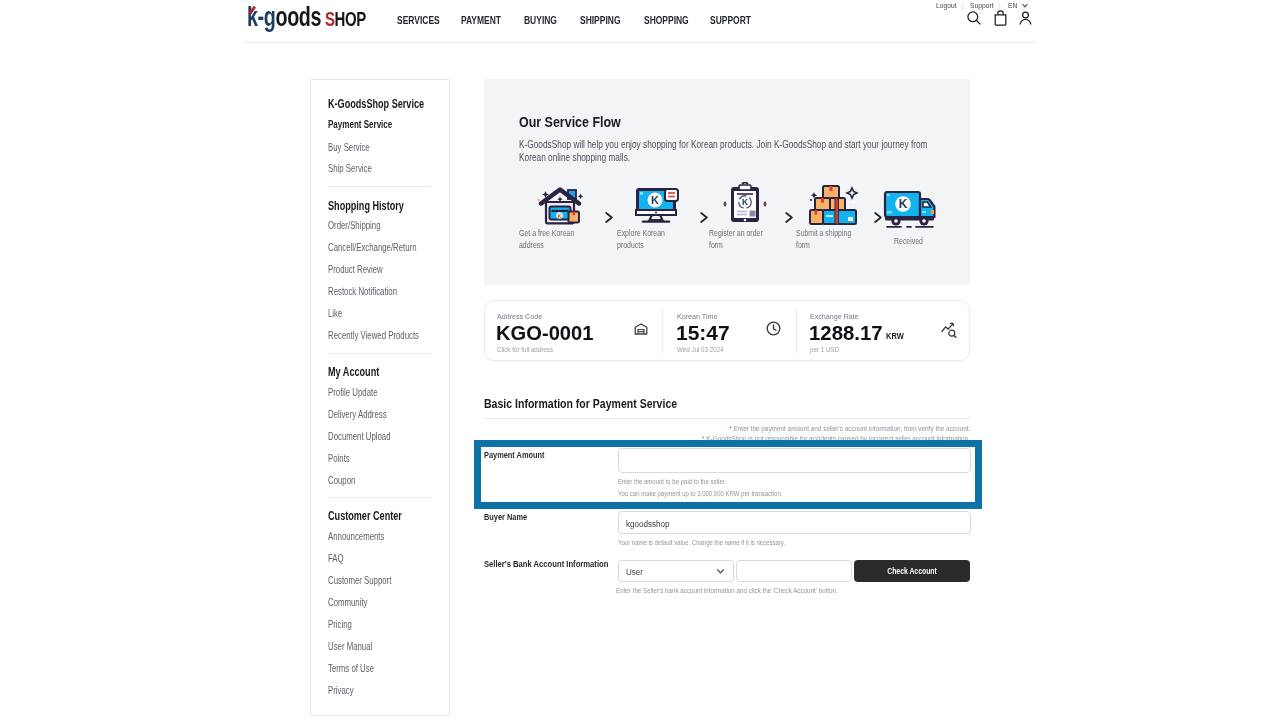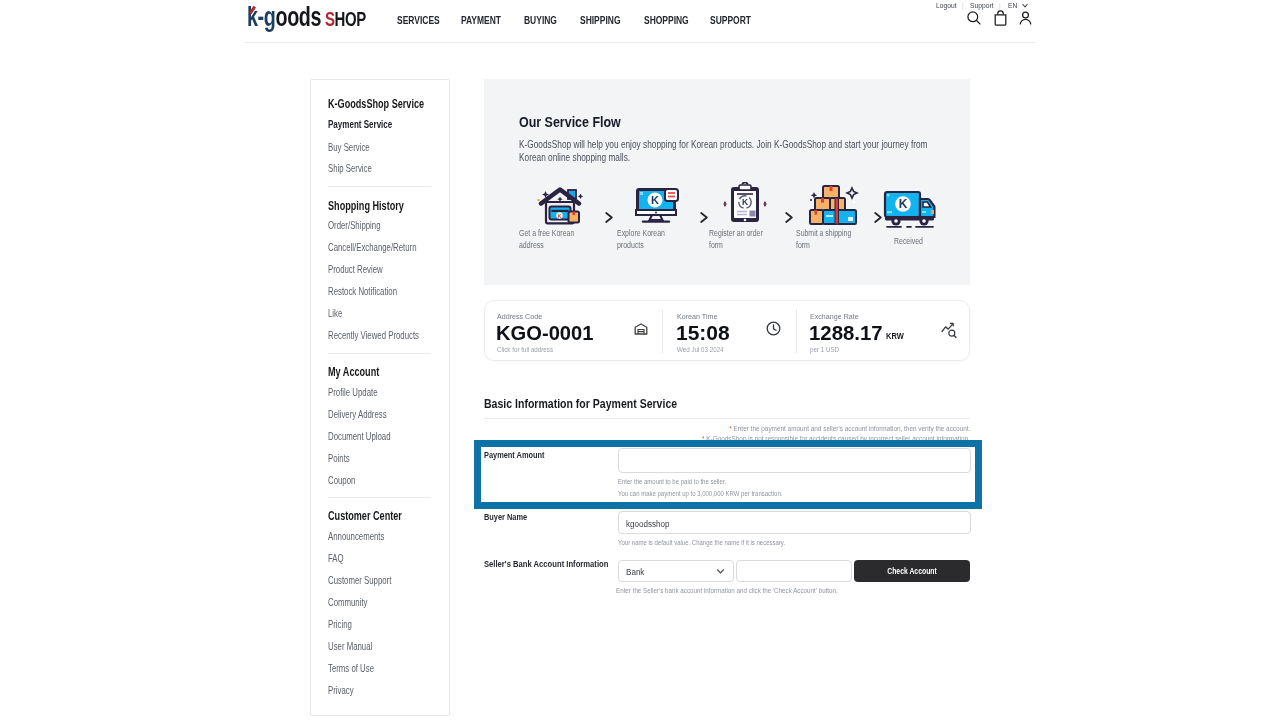--- a/index.html
+++ b/index.html
@@ -225,21 +225,21 @@
   <div class="abs csep" style="left:796px;"></div>
   <div class="abs sx clab" style="left:497px; top:312px;">Address Code</div>
   <div class="abs cbig" style="left:496px; top:320.5px; transform:scaleX(0.96); transform-origin:0 0;">KGO-0001</div>
   <div class="abs sx csml" style="left:497px; top:345px;">Click for full address</div>
   <svg class="abs" style="left:634px; top:323px;" width="14" height="12" viewBox="0 0 14 12">
     <path d="M1.2 4.2 L7 1 L12.8 4.2 V11 H1.2 z" fill="none" stroke="#454240" stroke-width="1.3" stroke-linejoin="round"></path>
     <path d="M4 11 V6.5 h6 V11 M4 8.6 h6" fill="none" stroke="#454240" stroke-width="1.2"></path>
   </svg>
 
   <div class="abs sx clab" style="left:677px; top:312px;">Korean Time</div>
-  <div class="abs cbig" style="left:676px; top:320.5px;">15:08</div>
+  <div class="abs cbig" style="left:676px; top:320.5px;">15:47</div>
   <div class="abs sx csml" style="left:677px; top:345px;">Wed Jul 03 2024</div>
   <svg class="abs" style="left:766px; top:321px;" width="15" height="15" viewBox="0 0 15 15">
     <circle cx="7.5" cy="7.5" r="6.3" fill="none" stroke="#33363b" stroke-width="1.3"></circle>
     <path d="M7.5 4 v3.8 l2.6 1.5" fill="none" stroke="#33363b" stroke-width="1.3" stroke-linecap="round"></path>
   </svg>
 
   <div class="abs sx clab" style="left:810px; top:312px;">Exchange Rate</div>
   <div class="abs cbig" style="left:809px; top:320.5px; transform:scaleX(0.97); transform-origin:0 0;">1288.17</div>
   <div class="abs" style="left:886px; top:330px; font-size:9.5px; font-weight:bold; color:#16191e; transform:scaleX(0.79); transform-origin:0 0;">KRW</div>
   <div class="abs sx csml" style="left:810px; top:345px;">per 1 USD</div>
@@ -261,20 +261,20 @@
   <div class="abs fhelp" style="left:618px; top:476.5px;">Enter the amount to be paid to the seller.</div>
   <div class="abs fhelp" style="left:618px; top:489px;">You can make payment up to 3,000,000 KRW per transaction.</div>
 
   <div class="abs sx flabel" style="left:484px; top:511.5px;">Buyer Name</div>
   <div class="abs finput" style="left:618px; top:511px; width:353px; height:22.5px;"></div>
   <div class="abs sx ftext" style="left:626px; top:519px; transform:scaleX(0.95);">kgoodsshop</div>
   <div class="abs fhelp" style="left:618px; top:537.5px;">Your name is default value. Change the name if it is necessary.</div>
 
   <div class="abs sx flabel" style="left:484px; top:559px; transform:scaleX(0.90);">Seller's Bank Account Information</div>
   <div class="abs finput" style="left:618px; top:560px; width:116px; height:22px;"></div>
-  <div class="abs sx ftext" style="left:626px; top:567px; transform:scaleX(0.95);">Bank</div>
+  <div class="abs sx ftext" style="left:626px; top:567px; transform:scaleX(0.95);">User</div>
   <svg class="abs" style="left:716px; top:568px;" width="9" height="7" viewBox="0 0 9 7">
     <path d="M1.2 1.5 L4.5 5 L7.8 1.5" fill="none" stroke="#4a4e54" stroke-width="1.2"></path>
   </svg>
   <div class="abs finput" style="left:736px; top:560px; width:116px; height:22px;"></div>
   <div class="abs" style="left:854px; top:560px; width:116px; height:22px; background:#2b2b2e; border-radius:4px;"></div>
   <div class="abs" style="left:912px; top:566px; font-size:9px; font-weight:bold; color:#fff; transform:translateX(-50%) scaleX(0.76); white-space:nowrap;">Check Account</div>
   <div class="abs fhelp" style="left:616px; top:586px; transform:scaleX(0.78);">Enter the Seller's bank account information and click the 'Check Account' button.</div>
 
 </body></html>

